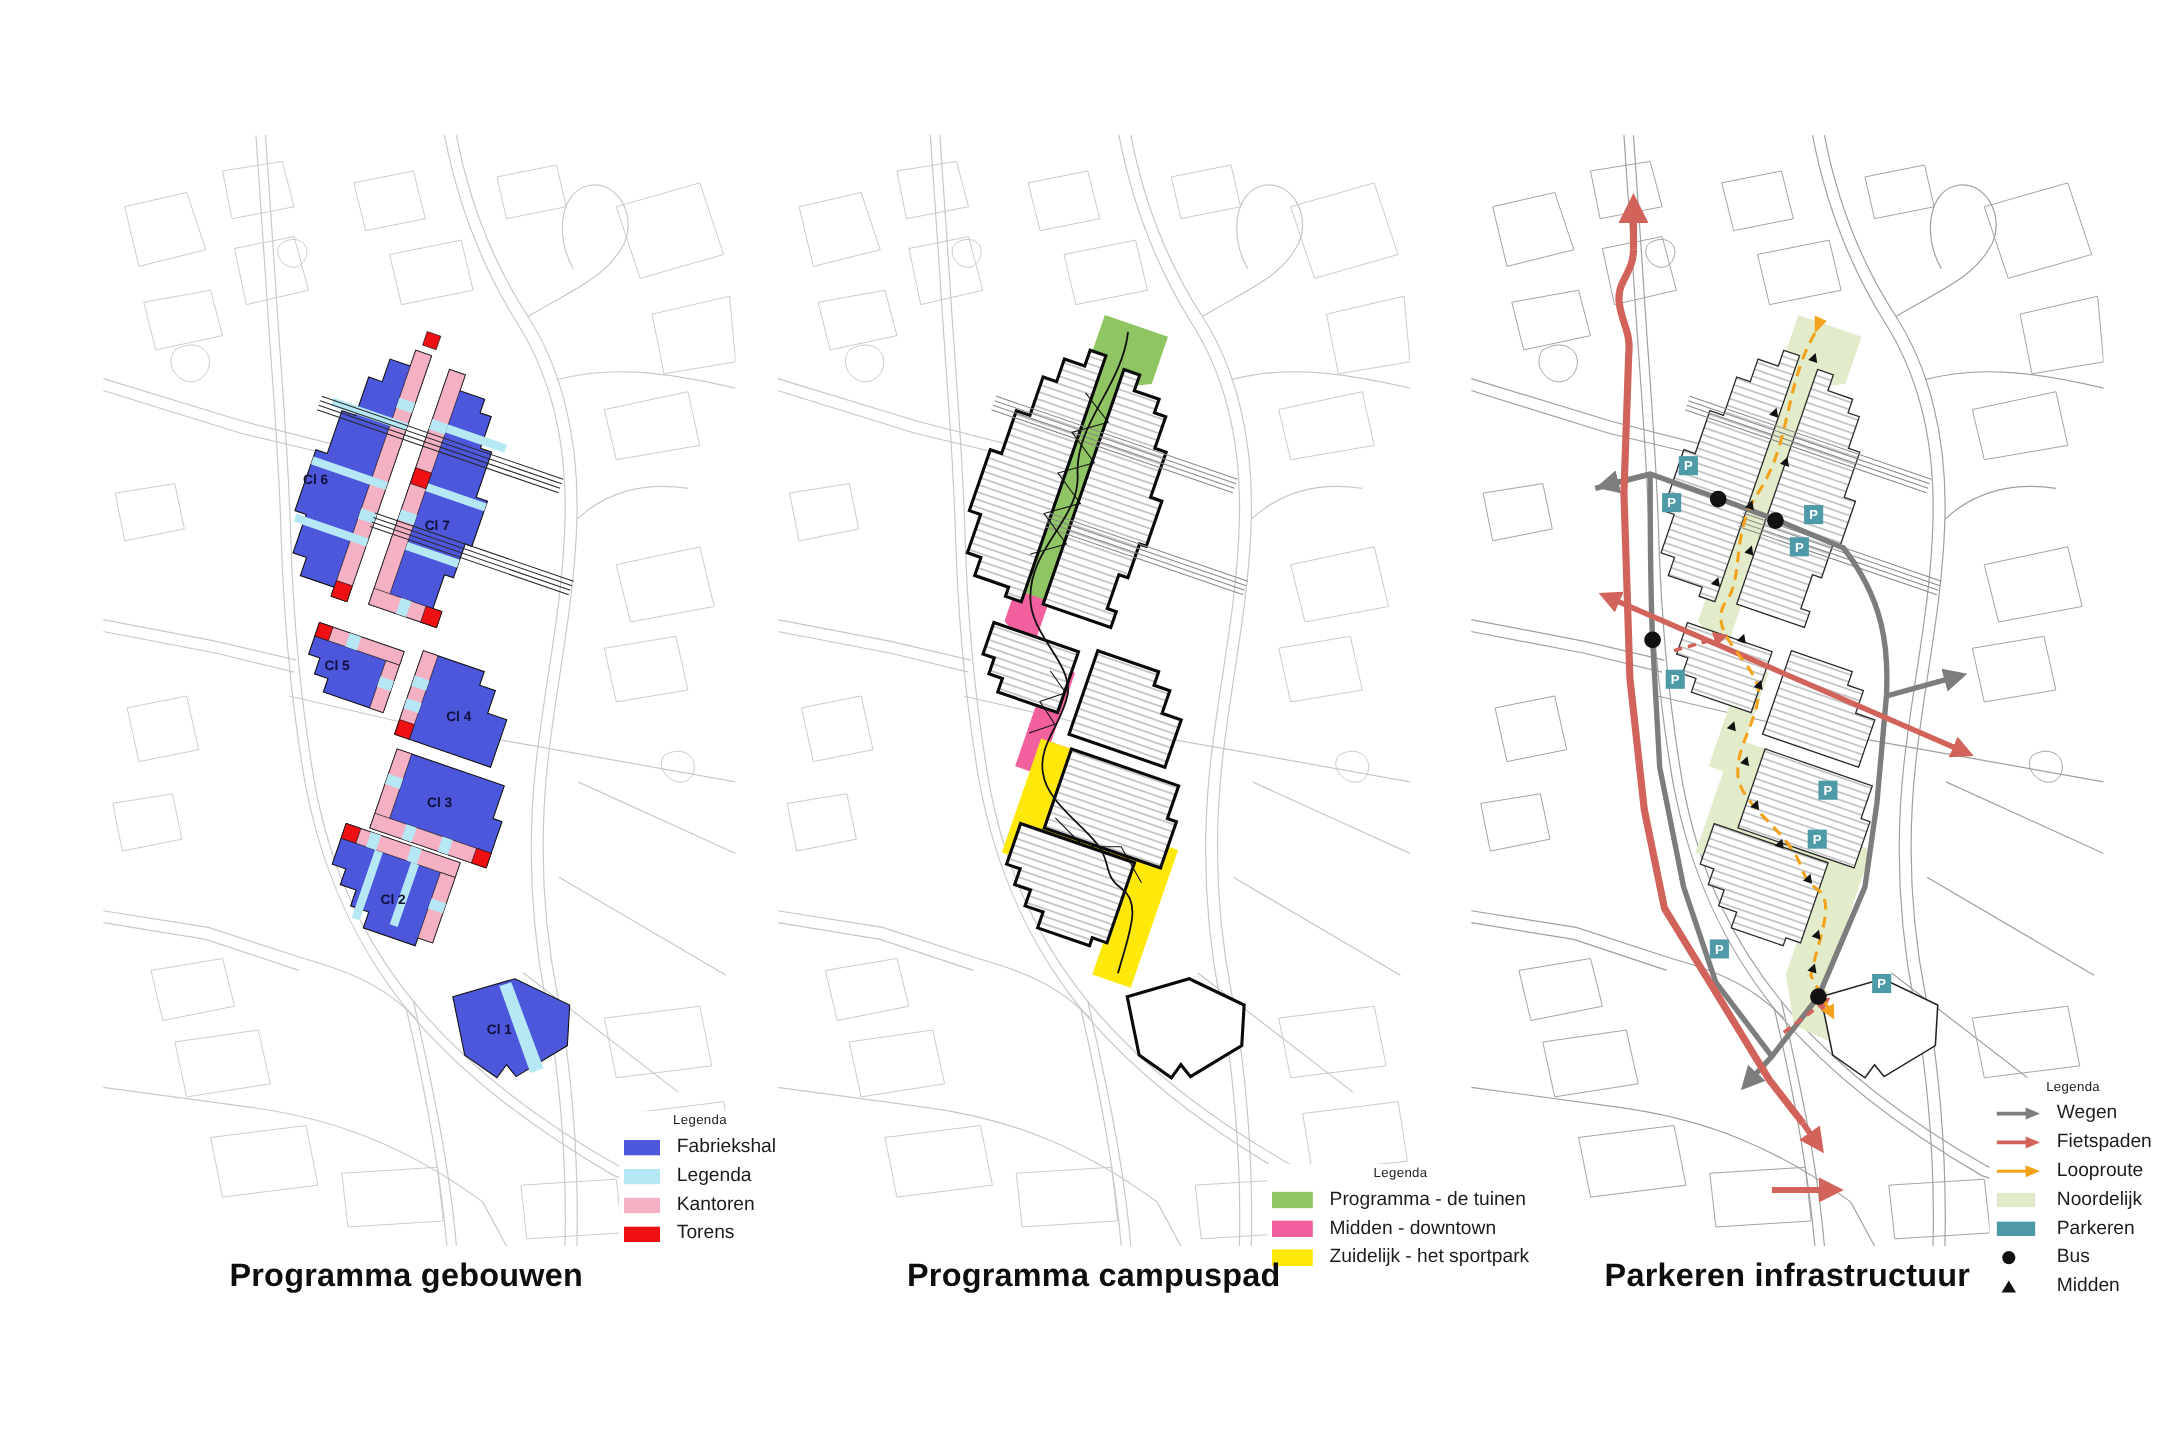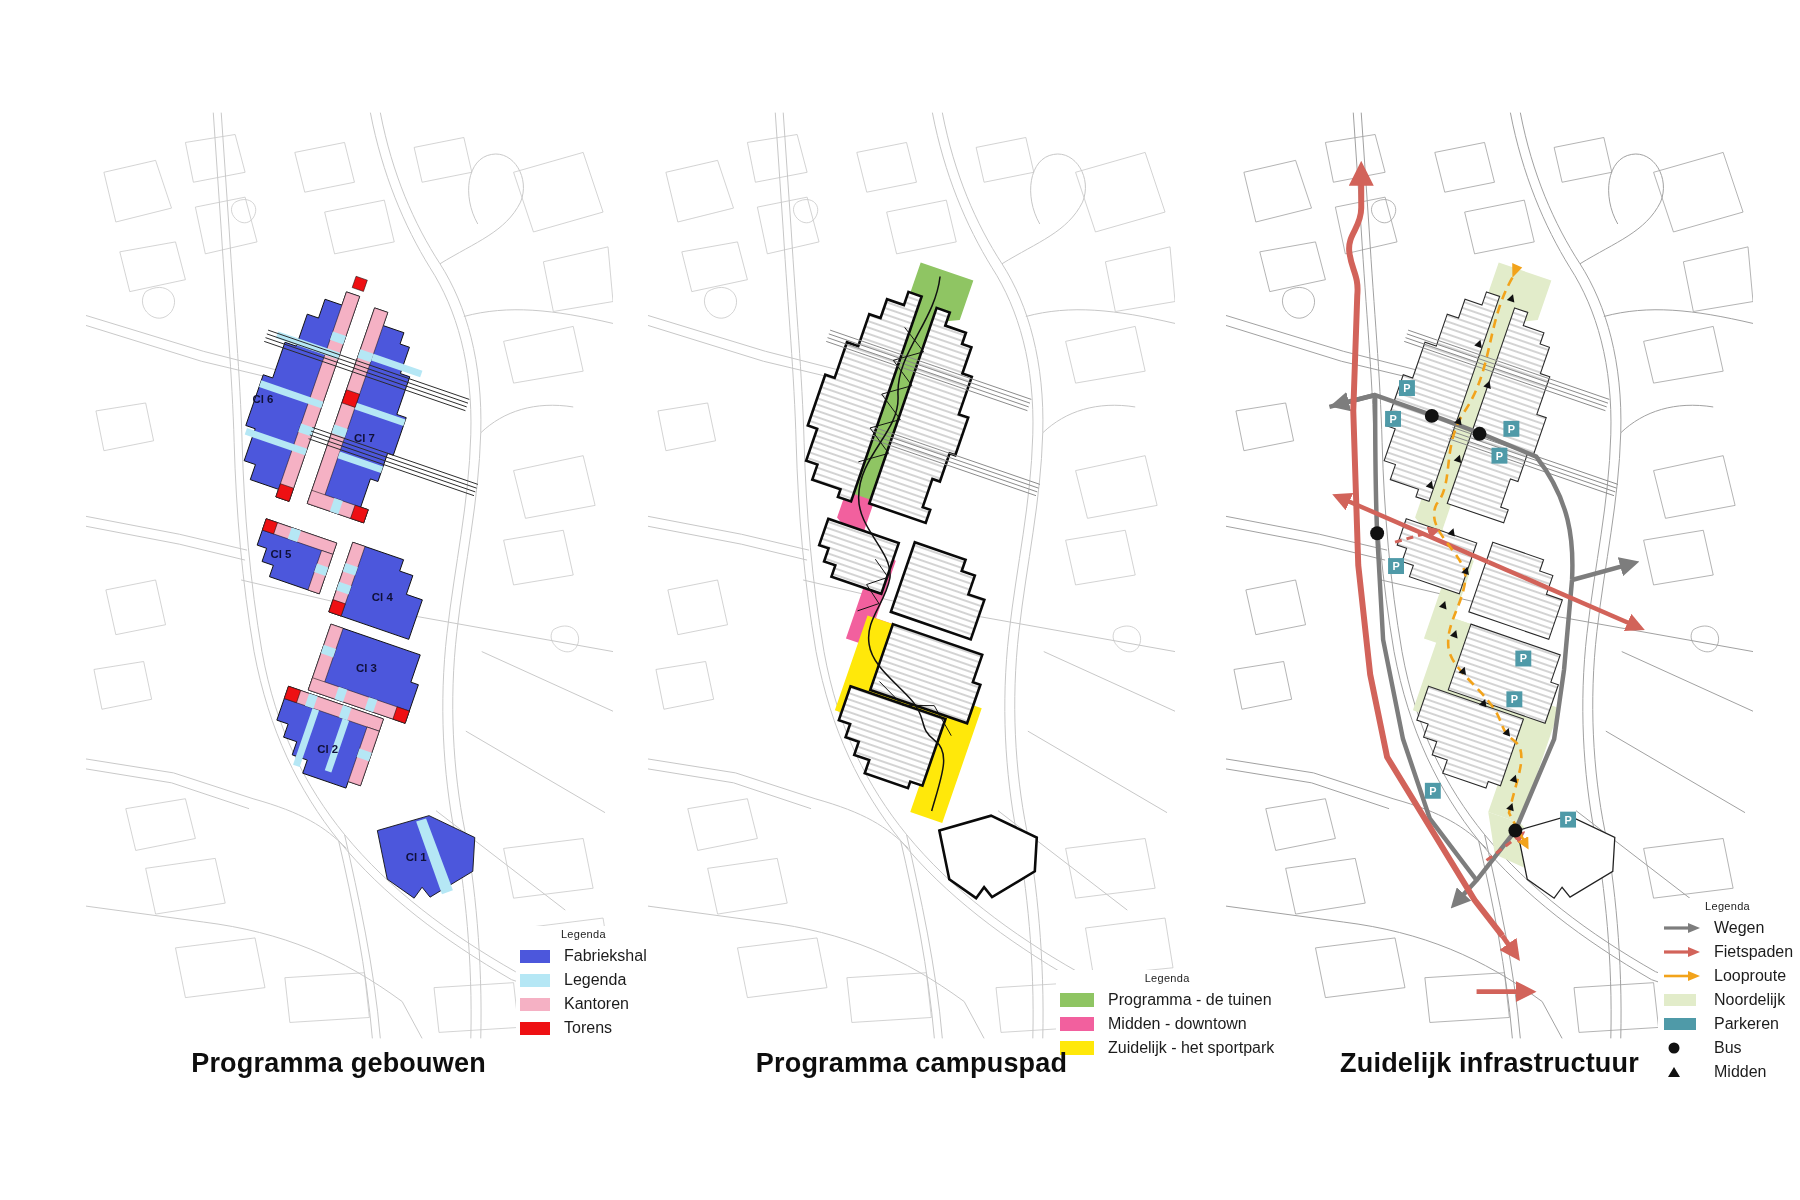--- a/index.html
+++ b/index.html
@@ -359,15 +359,15 @@
       <svg width="40" height="12">
             <polygon points="12,1 18,11 6,11" fill="#111111"></polygon>
           </svg>
       <span class="leg-label">Midden</span>
         </div>
   </div>
 </div>
 
 <div class="panel-title" style="left:75px">Programma gebouwen</div>
 <div class="panel-title" style="left:648px">Programma campuspad</div>
-<div class="panel-title" style="left:1226px">Zuidelijk infrastructuur</div>
+<div class="panel-title" style="left:1226px">Parkeren infrastructuur</div>
 
 </div>
 
 </body></html>

